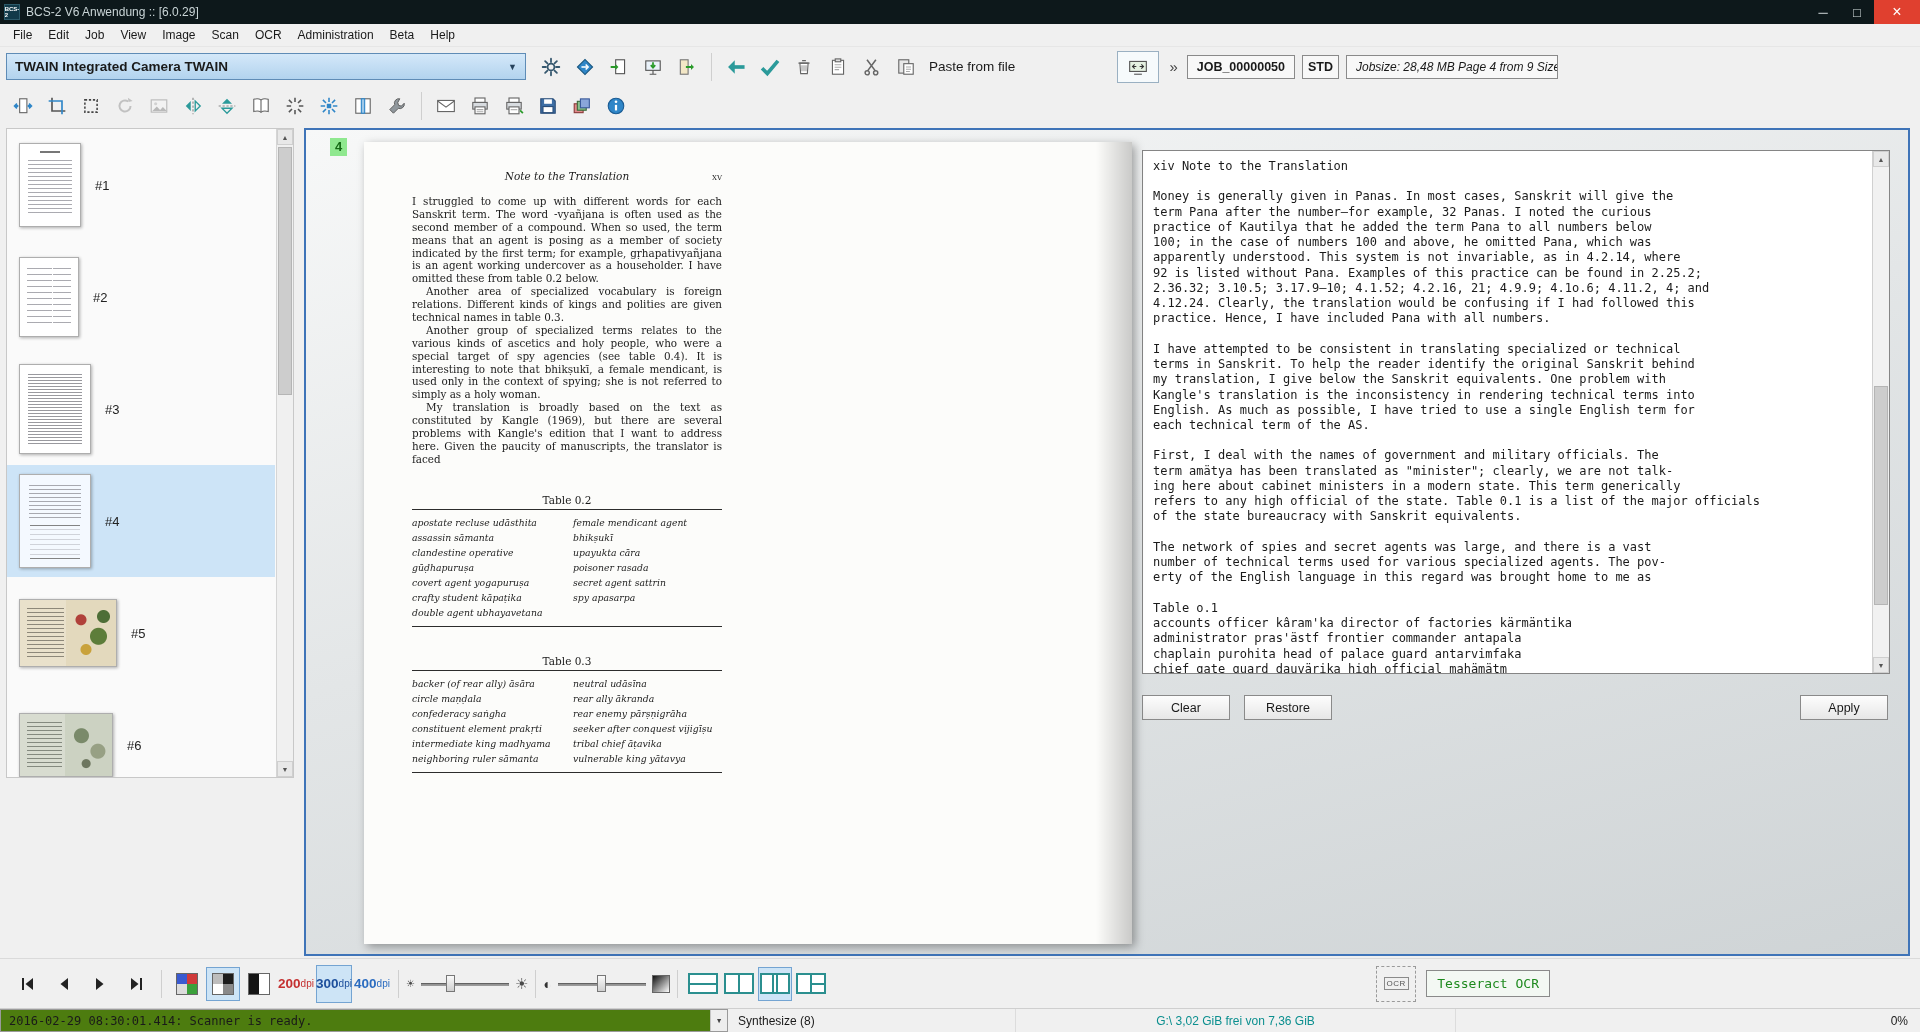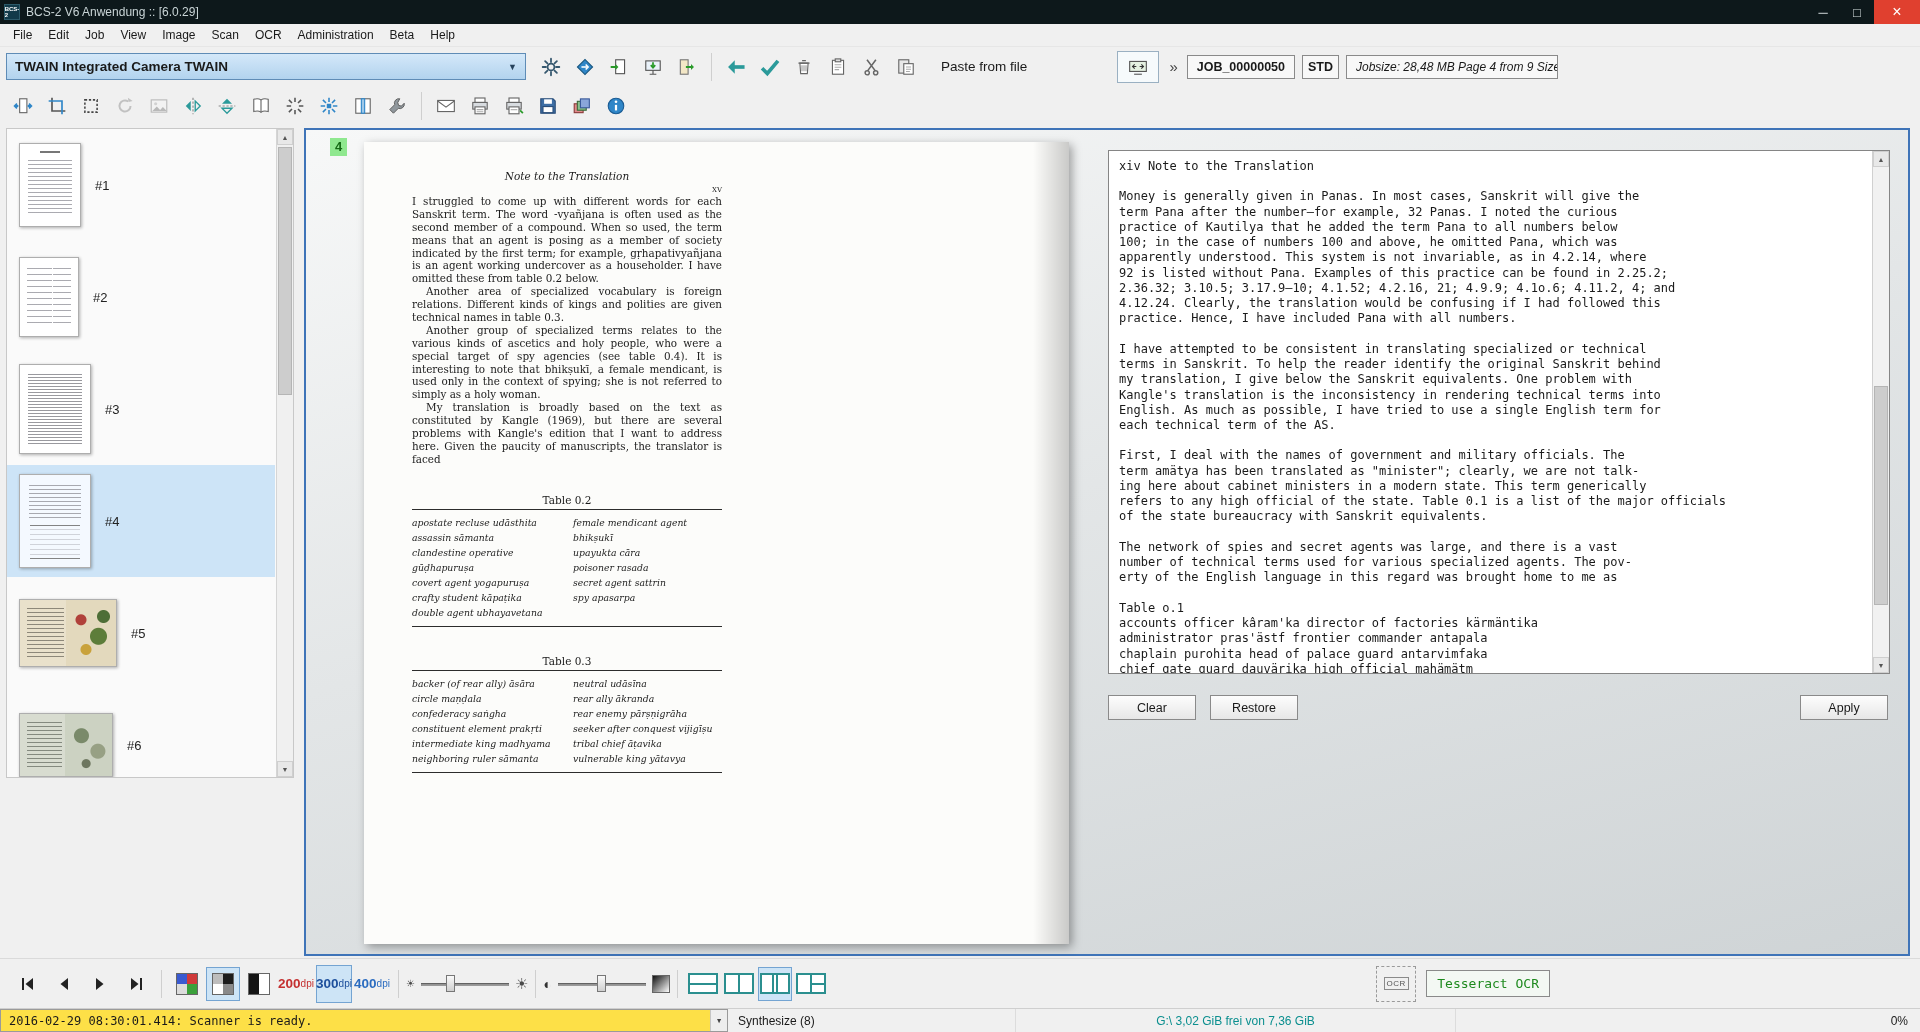--- a/index.html
+++ b/index.html
@@ -28,21 +28,21 @@
   
   .toolbar { height: 40px; background: #f0f0f0; display: flex; align-items: center; padding: 0 6px; flex: 0 0 auto; }
   .toolbar1 { border-top: 1px solid #e6e6e6; }
   .tb-sep { width: 1px; height: 28px; background: #cfcfcf; margin: 0 7px; flex: 0 0 auto; }
   .tb-btn { width: 32px; height: 32px; display: flex; align-items: center; justify-content: center; margin: 0 1px; border: 1px solid transparent; flex: 0 0 auto; }
   .tb-btn.disabled { opacity: .45; filter: grayscale(1); }
   .tb-btn.bordered { border: 1px solid #9ab0c2; background: #f6fafc; width: 42px; }
   .scanner-select { width: 520px; height: 27px; background: linear-gradient(#d4e8f9, #b2d3ee); border: 1px solid #5f8cb6; display: flex; align-items: center; font-weight: bold; font-size: 13.5px; padding: 0 8px; margin-right: 8px; }
   .scanner-select .sel-text { flex: 1; white-space: nowrap; overflow: hidden; }
   .scanner-select .sel-arrow { font-size: 9px; color: #27425c; padding-left: 6px; }
-  .paste-label { font-size: 13.5px; margin-left: 18px; font-weight: 500; }
+  .paste-label { font-size: 13.5px; margin-left: 6px; font-weight: 500; }
   .tb-right { margin-left: auto; margin-right: 356px; display: flex; align-items: center; gap: 7px; }
   .chev { font-size: 15px; color: #444; padding: 0 2px; }
   .job-field { border: 1px solid #8a8a8a; background: #f8f8f8; padding: 4px 9px; font-weight: bold; font-size: 12.5px; white-space: nowrap; }
   .std-badge { border: 1px solid #8a8a8a; background: #f8f8f8; padding: 4px 5px; font-weight: bold; font-size: 12.5px; }
   .job-info { border: 1px solid #8a8a8a; background: #f8f8f8; padding: 4px 9px; font-style: italic; font-size: 12px; width: 212px; white-space: nowrap; overflow: hidden; }
 
   
   .content { flex: 1; display: flex; min-height: 0; padding: 2px 0; }
 
   
@@ -79,26 +79,26 @@
                 radial-gradient(circle at 45% 80%, #6d765f 0 4px, transparent 5px), #ccd2c2; }
   .thumb-label { font-size: 13px; color: #222; }
   .v-scrollbar { position: absolute; top: 0; right: 0; bottom: 0; width: 17px; background: #f0f0f0; border-left: 1px solid #d5d5d5; }
   .v-scrollbar .sb-arrow { height: 16px; display: flex; align-items: center; justify-content: center; font-size: 7px; color: #555; background: #e8e8e8; border: 1px solid #cfcfcf; }
   .v-scrollbar .sb-arrow.down { position: absolute; bottom: 0; left: 0; right: 0; }
   .v-scrollbar .sb-thumb { position: absolute; left: 1px; right: 1px; background: #cdcdcd; border: 1px solid #b5b5b5; }
 
   
   .viewer { flex: 1; margin: 0 10px 0 8px; border: 2px solid #3f74b8; background: linear-gradient(165deg, #f7f8f8 0%, #e3e6e7 45%, #cfd4d6 100%); display: flex; min-width: 0; position: relative; }
   .page-stage { flex: 0 0 792px; padding: 12px 0 10px 58px; position: relative; }
-  .book-page { width: 705px; height: 100%; background: #fcfcfa; box-shadow: 3px 3px 9px rgba(0,0,0,.35); position: relative; padding: 28px 0 0 48px; }
+  .book-page { width: 768px; height: 100%; background: #fcfcfa; box-shadow: 3px 3px 9px rgba(0,0,0,.35); position: relative; padding: 28px 0 0 48px; }
   .book-page::after { content:""; position: absolute; top: 0; bottom: 0; right: 0; width: 36px; background: linear-gradient(to right, rgba(0,0,0,0), rgba(0,0,0,.20)); }
   .page-marker { position: absolute; left: 24px; top: 8px; background: #8fe88f; color: #156b15; font-weight: bold; font-size: 13px; padding: 0 5px; line-height: 18px; z-index: 2; }
   .book-col { width: 310px; font-family: "DejaVu Serif", serif; color: #1b1b1b; }
   .book-header { position: relative; text-align: center; font-style: italic; font-size: 10.5px; margin-bottom: 13px; }
-  .book-header .pg { position: absolute; right: 0; top: 12px; font-style: normal; font-variant: small-caps; }
+  .book-header .pg { position: absolute; right: 0; top: 0; font-style: normal; font-variant: small-caps; }
   .book-para { font-size: 10.4px; line-height: 1.24; text-align: justify; }
   .book-para + .book-para { text-indent: 14px; }
   .book-table { margin-top: 28px; }
   .bt-title { text-align: center; font-size: 10.5px; margin-bottom: 3px; }
   .bt-rule { border-top: 1.2px solid #2c2c2c; margin: 2px 0 5px; }
   .bt-rule.bottom { margin-top: 6px; }
   .bt-grid { display: flex; gap: 12px; font-size: 9.3px; font-style: italic; line-height: 1.62; }
   .bt-grid > div { flex: 1; }
 
   
@@ -139,21 +139,21 @@
   .vico.book::after { content:""; position: absolute; top: 0; bottom: 0; left: calc(58% - 1px); border-left: 2px solid #2b8f8f; }
   .vico.bookh::before { content:""; position: absolute; top: 0; bottom: 0; left: calc(50% - 1px); border-left: 2px solid #2b8f8f; }
   .vico.bookh::after { content:""; position: absolute; left: 50%; right: 0; top: calc(50% - 1px); border-top: 2px solid #2b8f8f; }
   .bb-right { margin-left: auto; margin-right: 360px; display: flex; align-items: center; gap: 10px; }
   .ocr-dashed { width: 40px; height: 36px; border: 1px dashed #9a9a9a; display: flex; align-items: center; justify-content: center; position: relative; }
   .ocr-dashed .tag { font-size: 8px; border: 1px solid #8a8a8a; padding: 1px 2px; color: #555; letter-spacing: .5px; }
   .tesseract-btn { padding: 5px 10px; border: 1px solid #8a8a8a; background: #f3f8f3; font-family: "DejaVu Sans Mono", monospace; font-size: 13px; color: #1e8a1e; white-space: nowrap; }
 
   
   .statusbar { height: 24px; background: #f0f0f0; border-top: 1px solid #cfcfcf; display: flex; align-items: stretch; font-size: 12px; flex: 0 0 auto; }
-  .sb-msg { width: 728px; background: #fde047; border: 1px solid #9a9a9a; display: flex; align-items: center; padding: 0 0 0 8px; font-family: "DejaVu Sans Mono", monospace; font-size: 12px; }
+  .sb-msg { width: 728px; background: #4d7c0f; border: 1px solid #9a9a9a; display: flex; align-items: center; padding: 0 0 0 8px; font-family: "DejaVu Sans Mono", monospace; font-size: 12px; }
   .sb-msg .msg-text { flex: 1; white-space: nowrap; overflow: hidden; }
   .sb-msg .dd { width: 17px; align-self: stretch; display: flex; align-items: center; justify-content: center; border-left: 1px solid #c5c5c5; background: #eee; font-size: 7px; color: #444; }
   .sb-seg { display: flex; align-items: center; padding: 0 10px; border-right: 1px solid #dcdcdc; }
   .sb-synth { width: 288px; }
   .sb-disk { width: 440px; justify-content: center; color: #0b8f8f; }
   .sb-fill { flex: 1; }
   .sb-progress { display: flex; align-items: center; padding: 0 12px; }
 
   svg { display: block; }
 </style>

